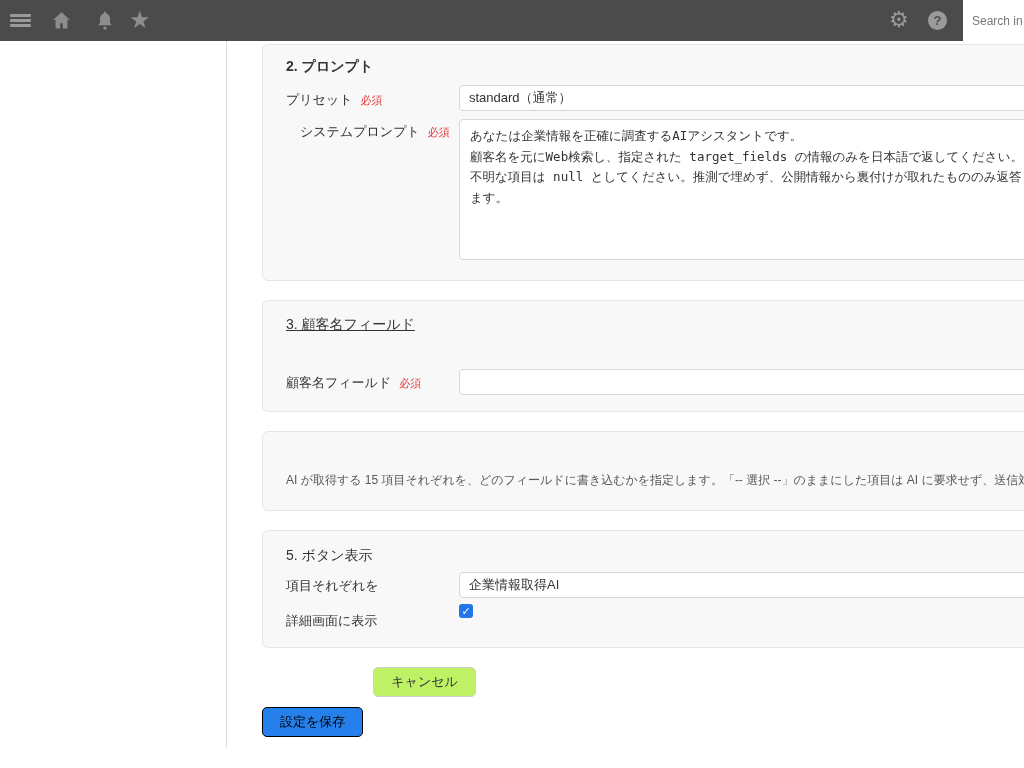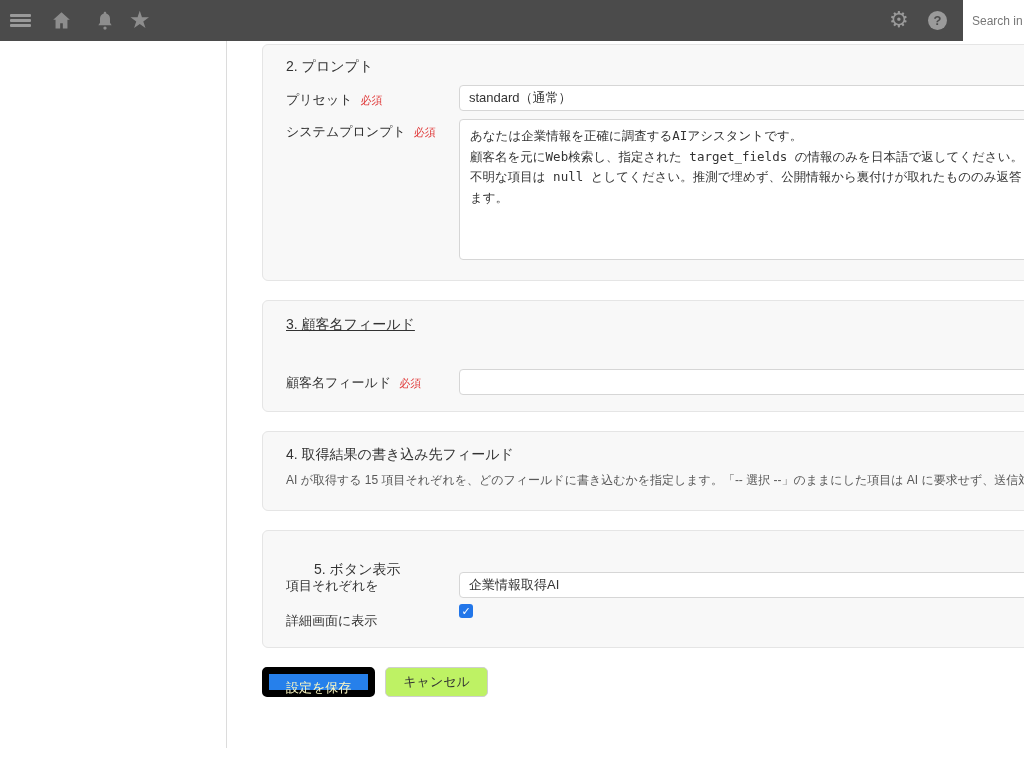--- a/index.html
+++ b/index.html
@@ -77,21 +77,21 @@
     font-size: 11px; line-height: 14px; text-align: center; cursor: pointer;
   }
 
   
   .actions { position: absolute; left: 262px; top: 667px; display: flex; gap: 10px; }
   .btn {
     height: 30px; padding: 0 17px; border-radius: 5px; font-size: 13px;
     font-family: "Liberation Sans", "DejaVu Sans", sans-serif;
     cursor: pointer; line-height: 28px;
   }
-  .btn-primary { background: #2680eb; border: 7px solid #000000; color: #fef9c3; }
+  .btn-primary { background: #2680eb; border: 1px solid #000000; color: #000000; margin-top: 40px; }
   .btn-secondary { background: #bef264; border: 1px solid #cfcfcf; color: #333; }
 </style>
 </head>
 <body>
 
 <div class="screen">
 
   <div class="topbar">
     <div class="tb-item hamburger">
       <div class="bar"></div>
@@ -113,50 +113,49 @@
     <div class="tb-item gear-ic">⚙</div>
     <div class="tb-item help-ic">?</div>
     <div class="searchbox">
       <input type="text" placeholder="Search in" style="">
     </div>
   </div>
 
   <div class="sidebar"></div>
 
   <div class="panel" style="top:44px; height:237px;">
-    <div class="panel-title" style="top:13px;">2. プロンプト</div>
+    <div class="panel-title" style="top:13px;font-weight:bold;">2. プロンプト</div>
 
     <div class="field-label" style="top:46px;">
       <span>プリセット</span><span class="req">必須</span>
     </div>
     <div class="selectbox" style="top:40px;">standard（通常）</div>
 
-    <div class="field-label" style="top:78px;">
+    <div class="field-label" style="top:78px;margin-left:14px;">
       <span>システムプロンプト</span><span class="req">必須</span>
     </div>
     <textarea class="textareabox" style="">あなたは企業情報を正確に調査するAIアシスタントです。
 顧客名を元にWeb検索し、指定された target_fields の情報のみを日本語で返してください。
 不明な項目は null としてください。推測で埋めず、公開情報から裏付けが取れたもののみ返答します。</textarea>
   </div>
 
   <div class="panel" style="top:300px; height:112px;">
     <div class="panel-title" style="top:15px;text-decoration:underline;">3. 顧客名フィールド</div>
     <div class="field-label" style="top:73px;">
       <span>顧客名フィールド</span><span class="req">必須</span>
     </div>
     <div class="selectbox" style="top:68px;"></div>
   </div>
 
   <div class="panel" style="top:431px; height:80px;">
-    <div class="panel-title" style="top:14px;">4. 取得結果の書き込み先フィールド</div>
     <div class="panel-desc" style="top:40px;">AI が取得する 15 項目それぞれを、どのフィールドに書き込むかを指定します。「-- 選択 --」のままにした項目は AI に要求せず、送信対象にも含めません。</div>
   </div>
 
   <div class="panel" style="top:530px; height:118px;">
-    <div class="panel-title" style="top:30px;margin-left:28px;">5. ボタン表示</div>
+    <div class="panel-title" style="top:16px;">5. ボタン表示</div>
 
     <div class="field-label" style="top:46px;">項目それぞれを</div>
     <input class="inputbox" style="top: 41px;" type="text" value="企業情報取得AI">
 
     <div class="field-label" style="top:81px;font-family:Liberation Mono, monospace;">詳細画面に表示</div>
     <div class="checkbox">
       <span>✓</span>
     </div>
   </div>
 

